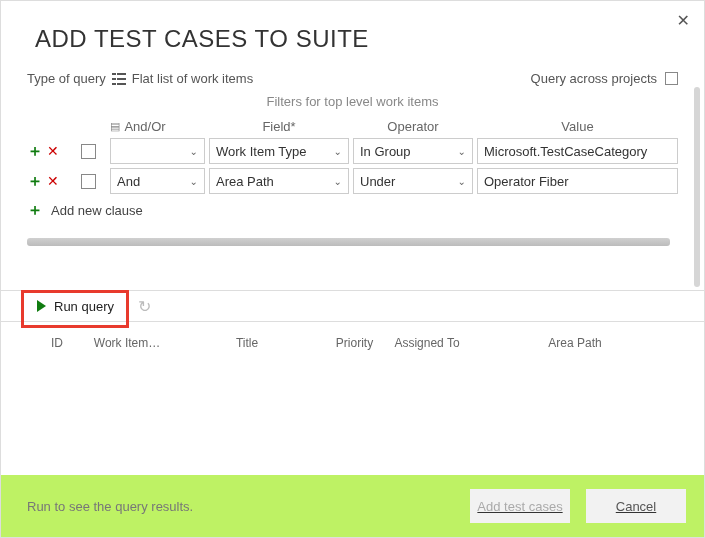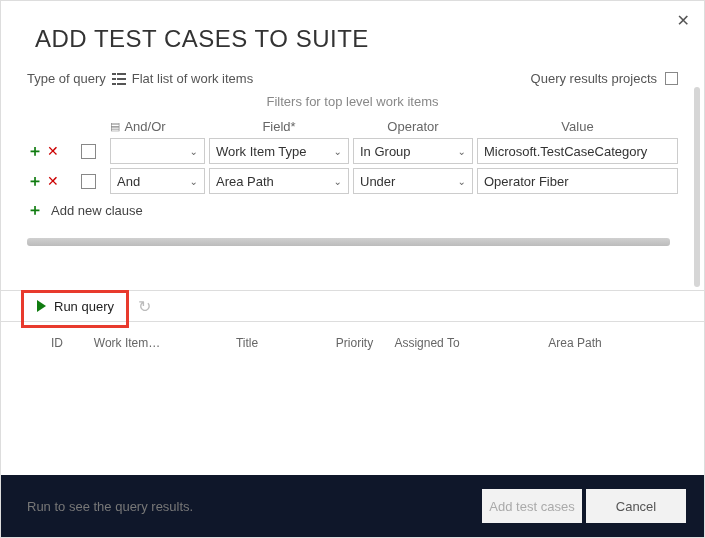--- a/index.html
+++ b/index.html
@@ -86,24 +86,24 @@
   }
   .refresh { color:#bbb; font-size:16px; cursor:pointer; }
   .cols-row {
     display:grid;
     grid-template-columns: 60px 80px 160px 55px 90px 1fr;
     padding: 14px 0; color:#666; font-size:12px;
   }
   .footer {
     position:absolute; left:0; right:0; bottom:0;
     display:flex; align-items:center; justify-content:space-between;
-    padding: 14px 18px 14px 26px; background:#0f172a;
+    padding: 14px 18px 14px 26px; background:#bef264;
   }
   .footer-msg { color:#777; }
-  .btns { display:flex; gap:4px; }
+  .btns { display:flex; gap:16px;text-decoration:underline; }
   .btn {
     min-width:100px; height:34px; display:flex; align-items:center;
     justify-content:center; background:#f2f2f2; color:#555;
     cursor:pointer; font-size:13px;
   }
   .btn.disabled { color:#aaa; cursor:default; }
   .vscroll {
     position:absolute; top:86px; right:4px; width:6px; height:200px;
     background:#d6d6d6; border-radius:3px;
   }
@@ -129,21 +129,21 @@
             <rect x="5" y="0" width="9" height="2" fill="#555"></rect>
             <rect x="0" y="5" width="4" height="2" fill="#555"></rect>
             <rect x="5" y="5" width="9" height="2" fill="#555"></rect>
             <rect x="0" y="10" width="4" height="2" fill="#555"></rect>
             <rect x="5" y="10" width="9" height="2" fill="#555"></rect>
           </svg>
       </span>
       <span>Flat list of work items</span>
     </div>
     <div class="top-right">
-      <span>Query results projects</span>
+      <span>Query across projects</span>
       <span class="fake-check"></span>
     </div>
   </div>
 
   <div class="filters-label">Filters for top level work items</div>
 
   <div class="filter-table">
     <div class="hdr-row">
       <span></span>
       <span></span>

